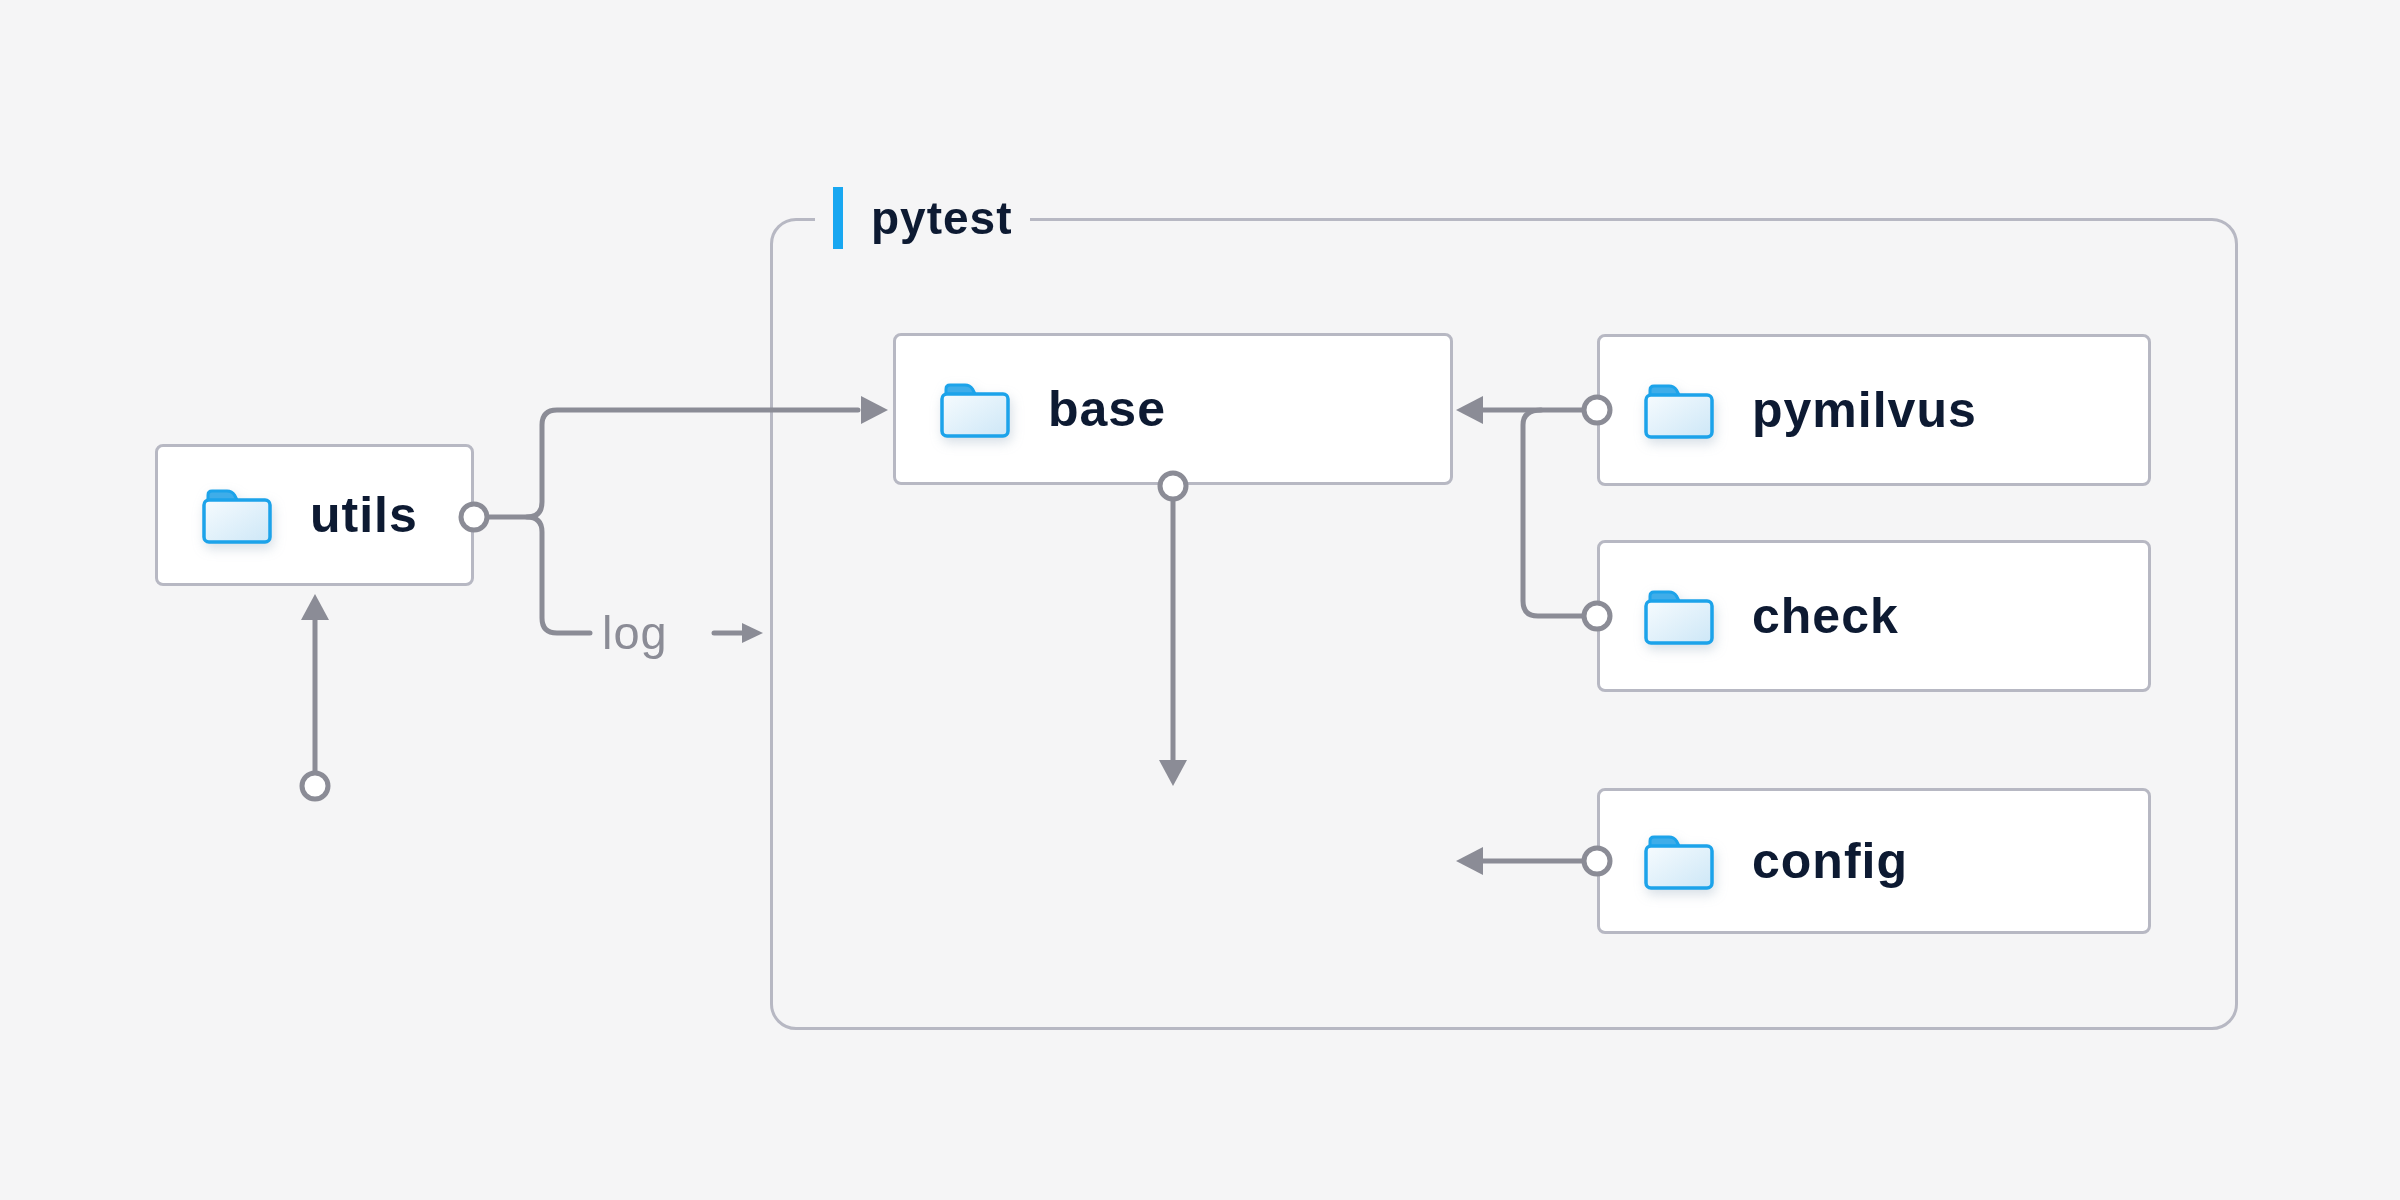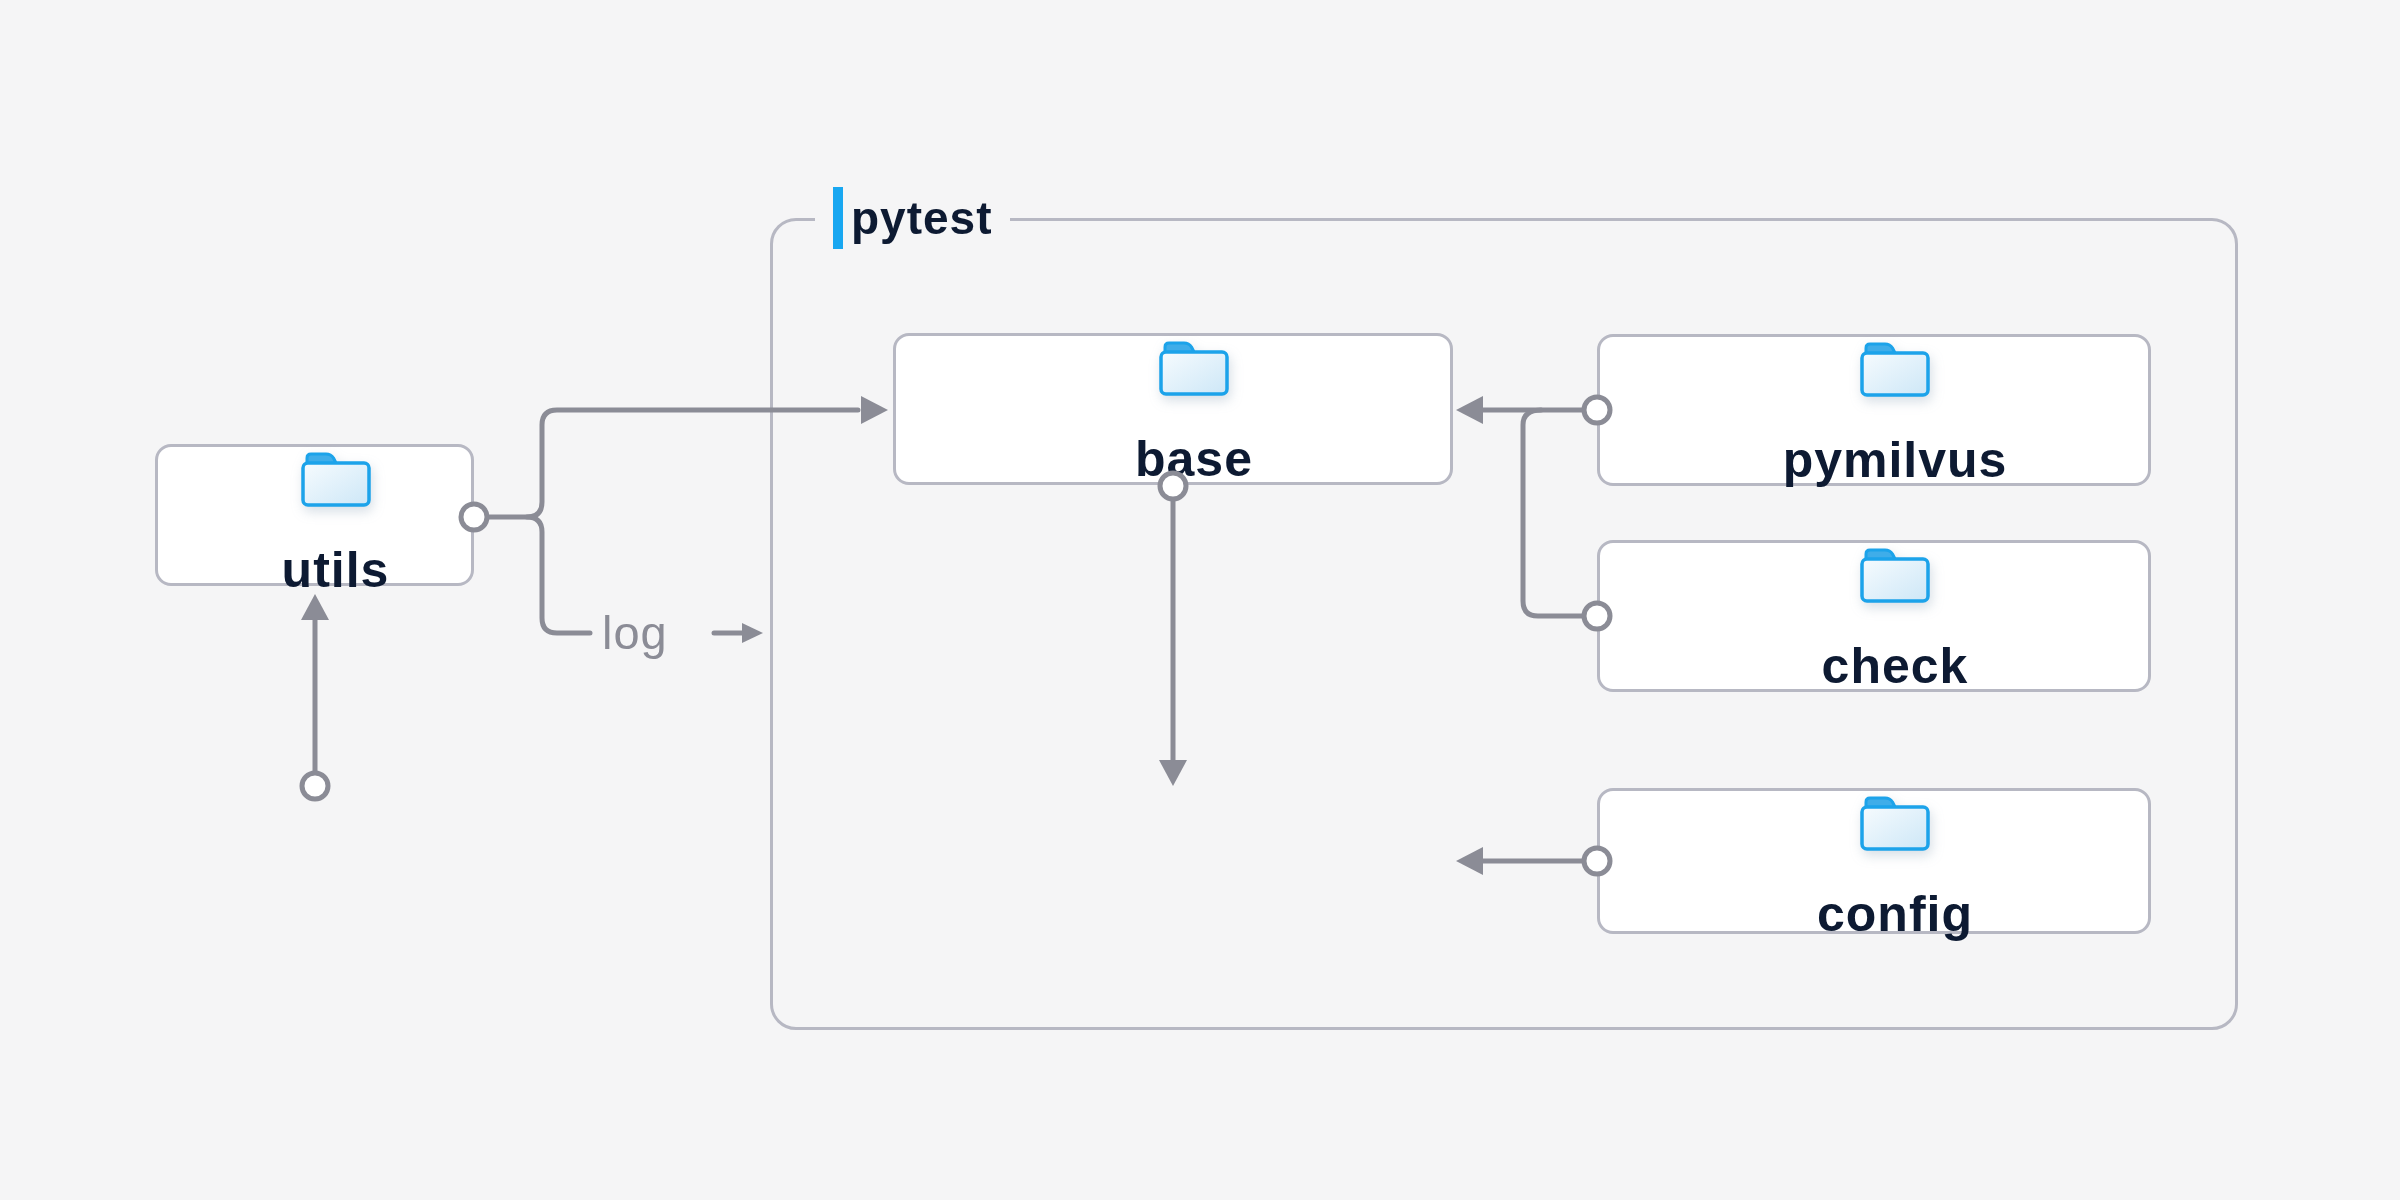--- a/index.html
+++ b/index.html
@@ -15,28 +15,28 @@
     position:relative;width:2400px;height:1200px;background:var(--bg);
     font-family:"Liberation Sans","DejaVu Sans",sans-serif;overflow:hidden;
   }
   
   .group{
     position:absolute;left:770px;top:218px;width:1468px;height:812px;
     border:3px solid var(--border);border-radius:26px;box-sizing:border-box;
   }
   .group-label{
     position:absolute;left:42px;top:-36px;height:66px;
-    display:flex;align-items:center;gap:8px;padding:0 18px;background:var(--bg);
+    display:flex;align-items:center;gap:28px;padding:0 18px;background:var(--bg);
   }
   .accent-bar{width:10px;height:62px;background:var(--accent);}
   .group-label-text{font-size:46px;font-weight:700;color:var(--ink);letter-spacing:1px;line-height:1;}
   
   .node{
-    position:absolute;background:#ffffff;border:3px solid var(--border);border-radius:16px;
-    display:flex;align-items:center;padding-left:42px;gap:36px;box-sizing:border-box;flex-direction:column;
+    position:absolute;background:#ffffff;border:3px solid var(--border);border-radius:8px;
+    display:flex;align-items:center;padding-left:42px;gap:36px;box-sizing:border-box;
   }
   .node-label{font-size:50px;font-weight:700;color:var(--ink);letter-spacing:1px;line-height:1;}
   .folder{width:74px;height:62px;flex:0 0 auto;filter:drop-shadow(2px 5px 6px rgba(110,140,165,.28));}
   .n-utils    {left:155px; top:444px; width:319px; height:142px;}
   .n-config   {left:155px; top:786px; width:319px; height:146px;}
   .n-base     {left:893px; top:333px; width:560px; height:152px;}
   .n-pymilvus {left:1597px;top:334px; width:554px; height:152px;}
   .n-check    {left:1597px;top:540px; width:554px; height:152px;}
   .n-testcases{left:893px; top:788px; width:560px; height:146px;}
   .n-common   {left:1597px;top:788px; width:554px; height:146px;}

